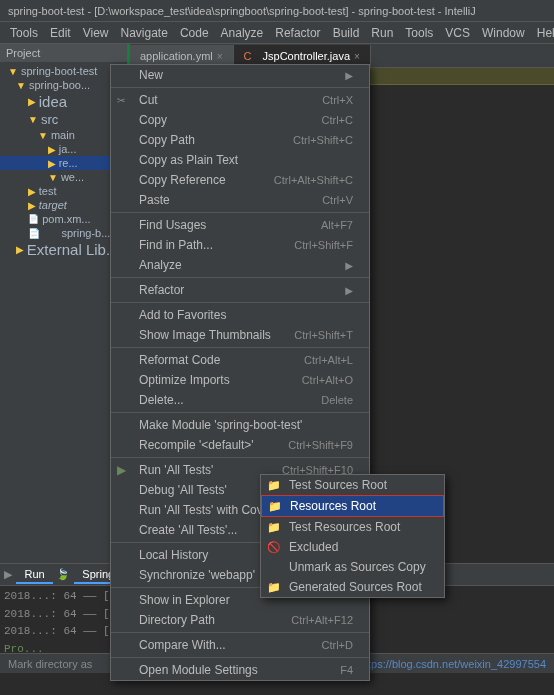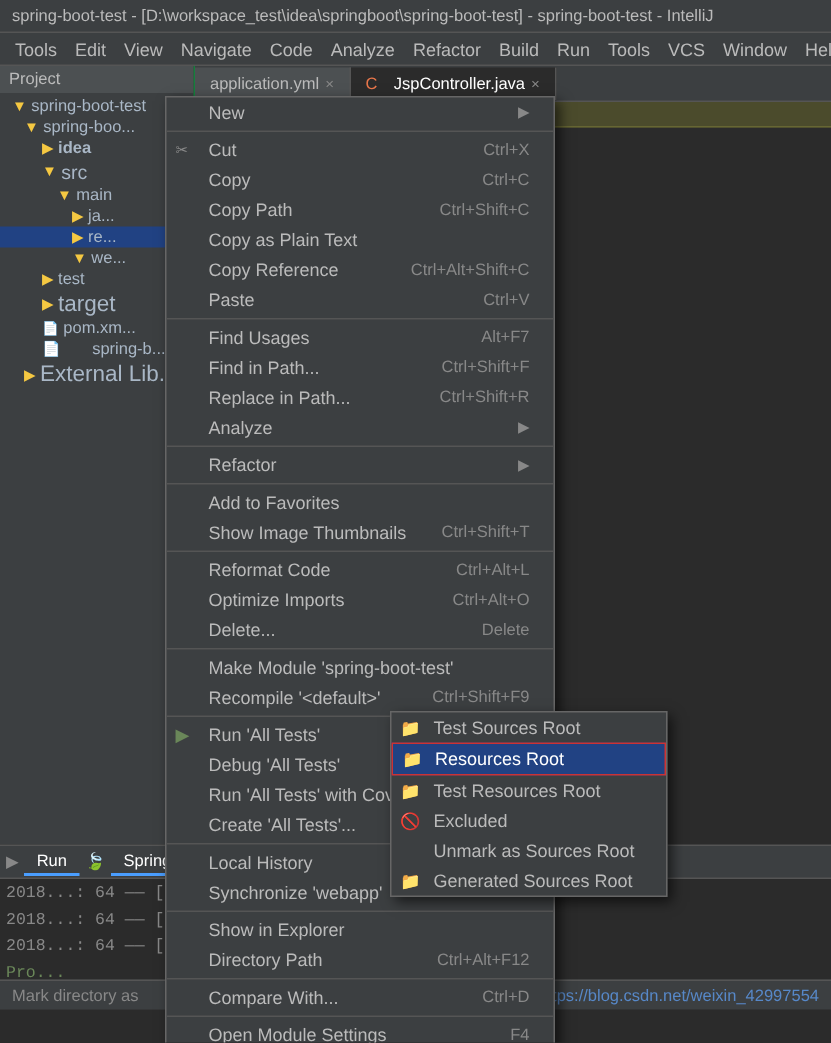--- a/index.html
+++ b/index.html
@@ -46,21 +46,21 @@
     .main-layout {
       display: flex;
       height: calc(695px - 44px);
       position: relative;
     }
 
     
     .sidebar {
       width: 130px;
       background: #3c3f41;
-      border-right: 1px solid #15803d;
+      border-right: 3px solid #15803d;
       font-size: 11px;
       overflow: hidden;
       flex-shrink: 0;
     }
     .sidebar-header {
       background: #4c5052;
       padding: 3px 6px;
       font-size: 11px;
       color: #bbbbbb;
       display: flex;
@@ -292,21 +292,21 @@
       <div class="tree-item">
         <span class="folder-icon">▼</span>
         <span style="font-size:11px;">spring-boot-test</span>
       </div>
       <div class="tree-item indent1">
         <span class="folder-icon">▼</span>
         <span style="font-size:11px;">spring-boo...</span>
       </div>
       <div class="tree-item indent2">
         <span class="folder-icon">▶</span>
-        <span style="font-size:11px;font-weight:bold;">idea</span>
+        <span style="font-size:15px;">idea</span>
       </div>
       <div class="tree-item indent2">
         <span class="folder-icon">▼</span>
         <span style="font-size:13px;">src</span>
       </div>
       <div class="tree-item indent3">
         <span class="folder-icon">▼</span>
         <span style="font-size:11px;">main</span>
       </div>
       <div class="tree-item indent4">
@@ -320,21 +320,21 @@
       <div class="tree-item indent4">
         <span class="folder-icon">▼</span>
         <span style="font-size:11px;">we...</span>
       </div>
       <div class="tree-item indent2">
         <span class="folder-icon">▶</span>
         <span style="font-size:11px;">test</span>
       </div>
       <div class="tree-item indent2">
         <span class="folder-icon">▶</span>
-        <span style="font-size:15px;">target</span>
+        <span style="font-size:11px;font-style:italic;">target</span>
       </div>
       <div class="tree-item indent2">
         <span class="xml-icon">📄</span>
         <span style="font-size:11px;">pom.xm...</span>
       </div>
       <div class="tree-item indent2">
         <span class="file-icon">📄</span>
         <span style="font-size:11px;margin-left:18px;">spring-b...</span>
       </div>
       <div class="tree-item indent1">
@@ -423,24 +423,20 @@
     <div class="menu-separator"></div>
     <div class="menu-item">
       <span>Find Usages</span>
       <span class="shortcut">Alt+F7</span>
     </div>
     <div class="menu-item">
       <span>Find in Path...</span>
       <span class="shortcut">Ctrl+Shift+F</span>
     </div>
     <div class="menu-item">
-      <span>Replace in Path...</span>
-      <span class="shortcut">Ctrl+Shift+R</span>
-    </div>
-    <div class="menu-item">
       <span>Analyze</span>
       <span class="arrow">▶</span>
     </div>
     <div class="menu-separator"></div>
     <div class="menu-item">
       <span>Refactor</span>
       <span class="arrow">▶</span>
     </div>
     <div class="menu-separator"></div>
     <div class="menu-item">
@@ -526,21 +522,21 @@
     </div>
     <div class="submenu-item">
       <span class="item-icon" style="color:#6a8759;">📁</span>
       <span>Test Resources Root</span>
     </div>
     <div class="submenu-item">
       <span class="item-icon" style="color:#cc4444;">🚫</span>
       <span>Excluded</span>
     </div>
     <div class="submenu-item">
-      <span>Unmark as Sources Root</span>
+      <span>Unmark as Sources Copy</span>
     </div>
     <div class="submenu-item">
       <span class="item-icon" style="color:#a9b7c6;">📁</span>
       <span>Generated Sources Root</span>
     </div>
   </div>
 
   <div class="run-panel">
     <div class="run-tabs">
       <span style="color:#888; font-size:11px; margin-right:4px;">▶</span>

